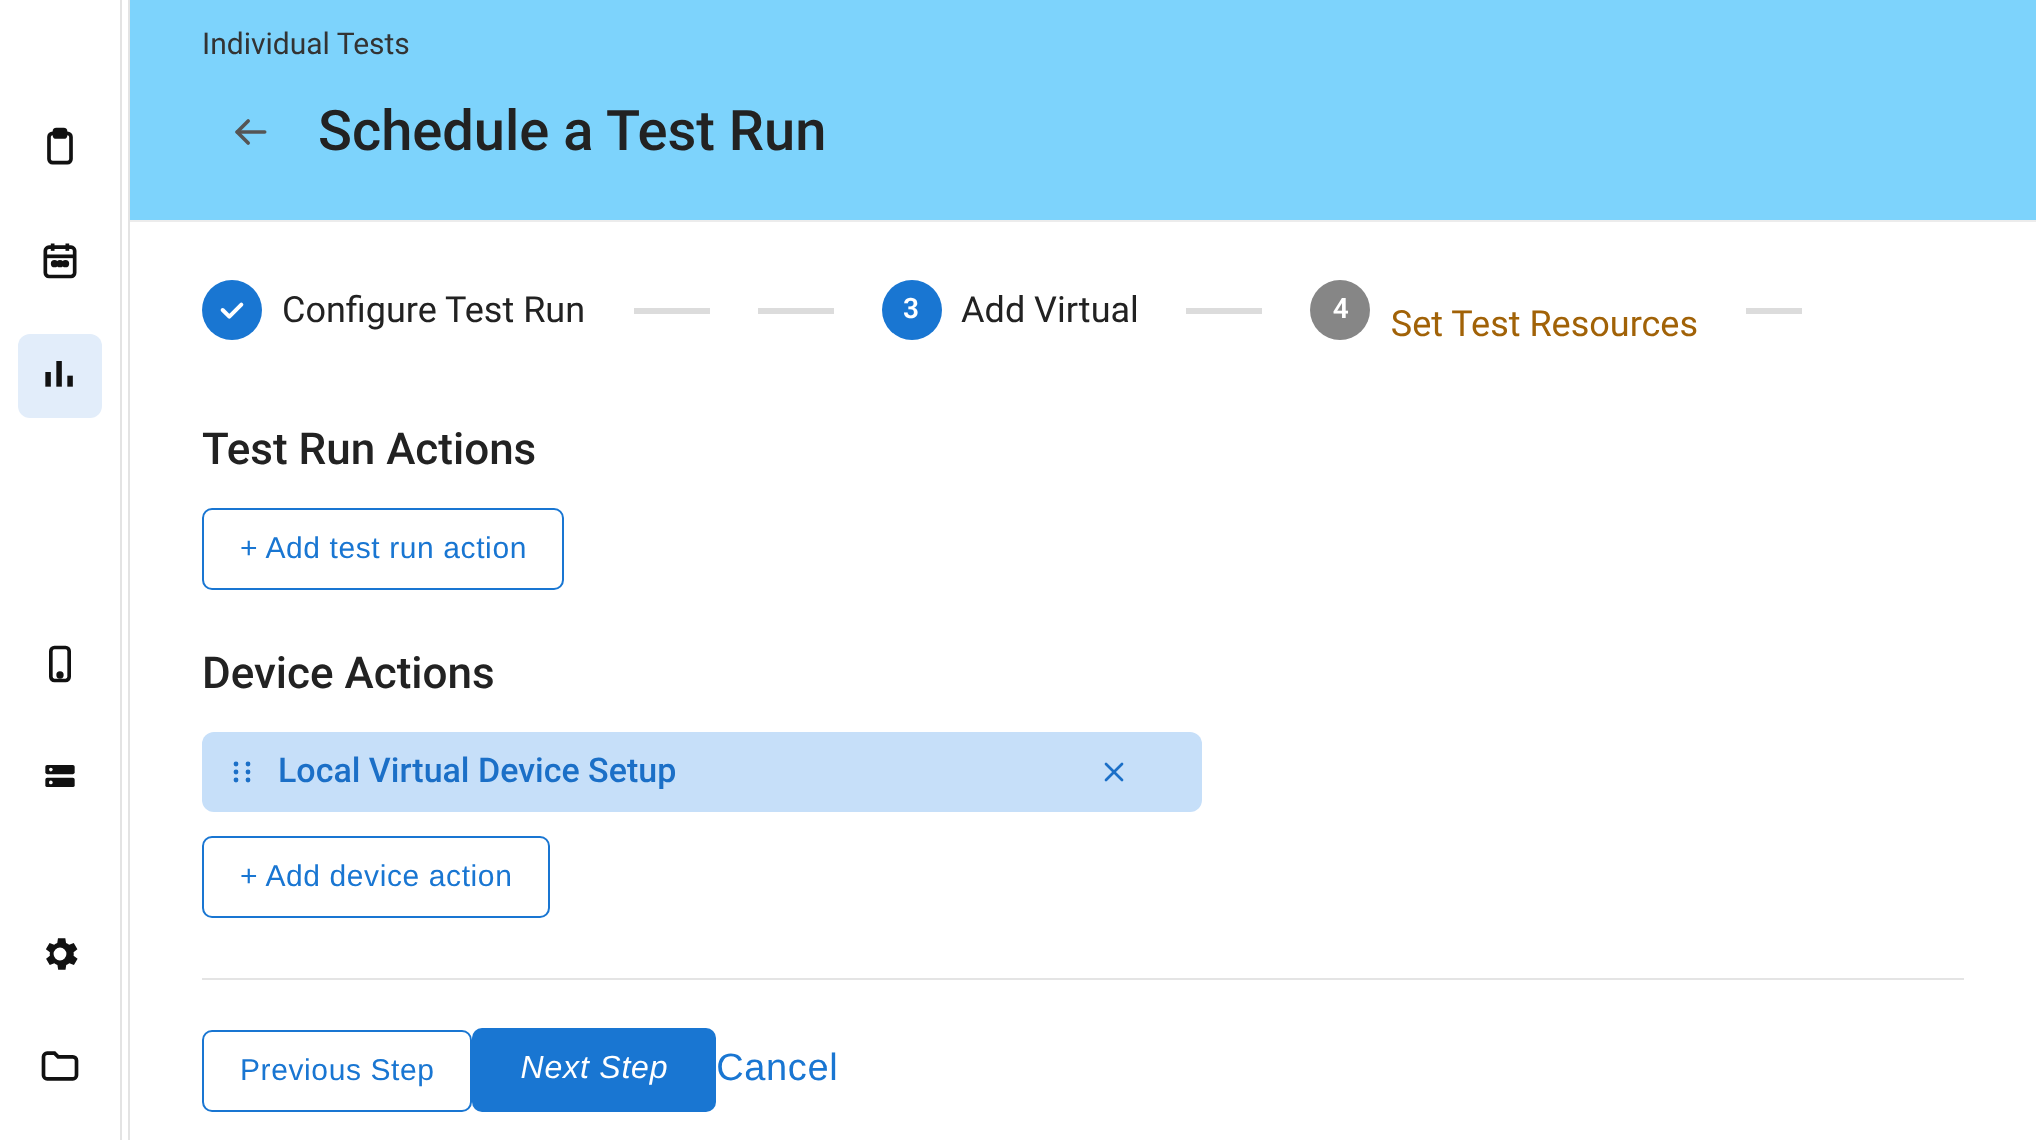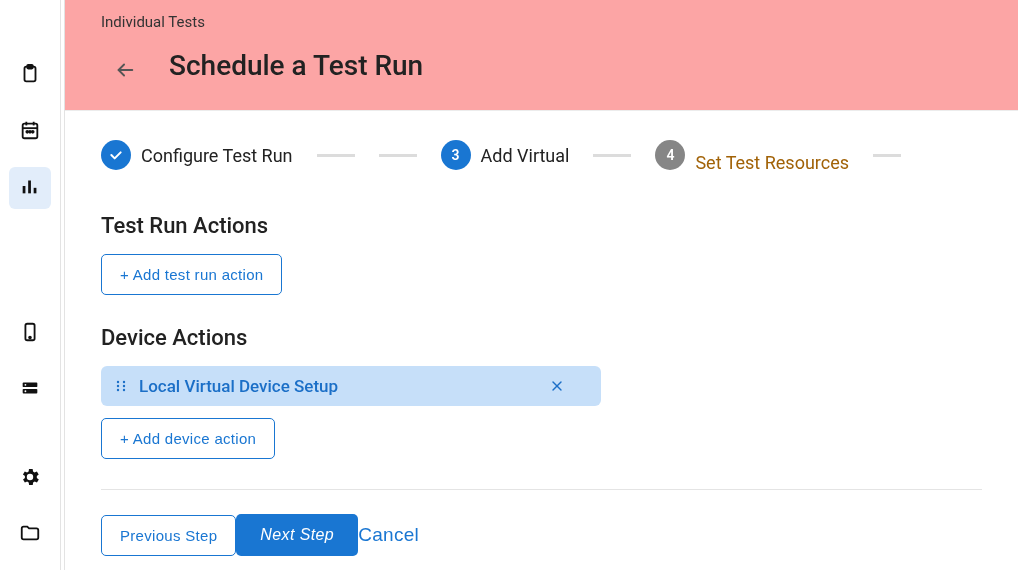--- a/index.html
+++ b/index.html
@@ -47,35 +47,35 @@
   }
 
   
   .main {
     flex: 1;
     display: flex;
     flex-direction: column;
     overflow: hidden;
   }
   .header-zone {
-    background: #fca5a5;
+    background: #7dd3fc;
     border-bottom: 1px solid #ececec;
     padding: 12px 0 28px 36px;
   }
   .breadcrumb {
     font-size: 15px;
     color: #333;
     margin-bottom: 18px;
     cursor: pointer;
     display: inline-block;
   }
   .title-row {
     display: flex;
-    align-items: flex-end;
-    gap: 32px;
+    align-items: center;
+    gap: 22px;
   }
   .back-arrow {
     display: inline-flex;
     align-items: center;
     justify-content: center;
     width: 24px; height: 24px;
     cursor: pointer;
     margin-left: 12px;
   }
   .back-arrow svg { width: 22px; height: 22px; }

